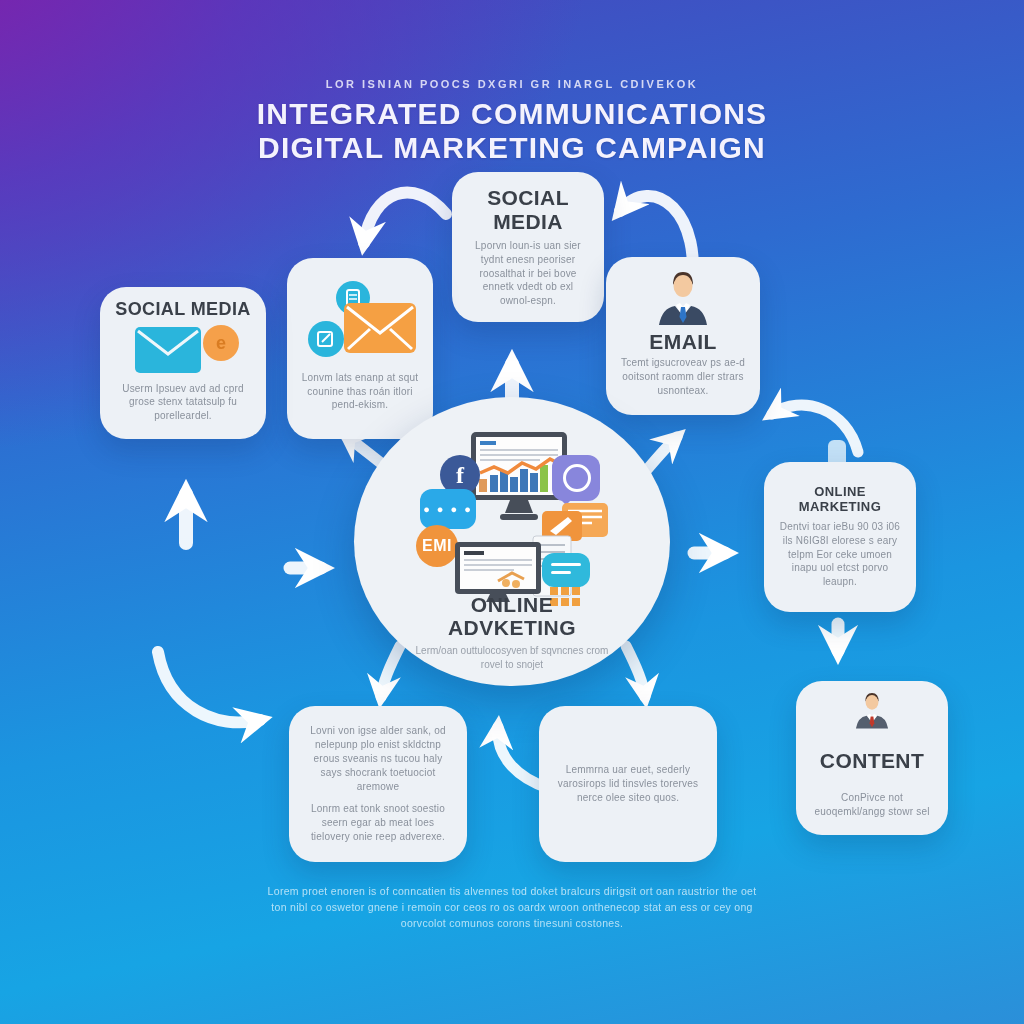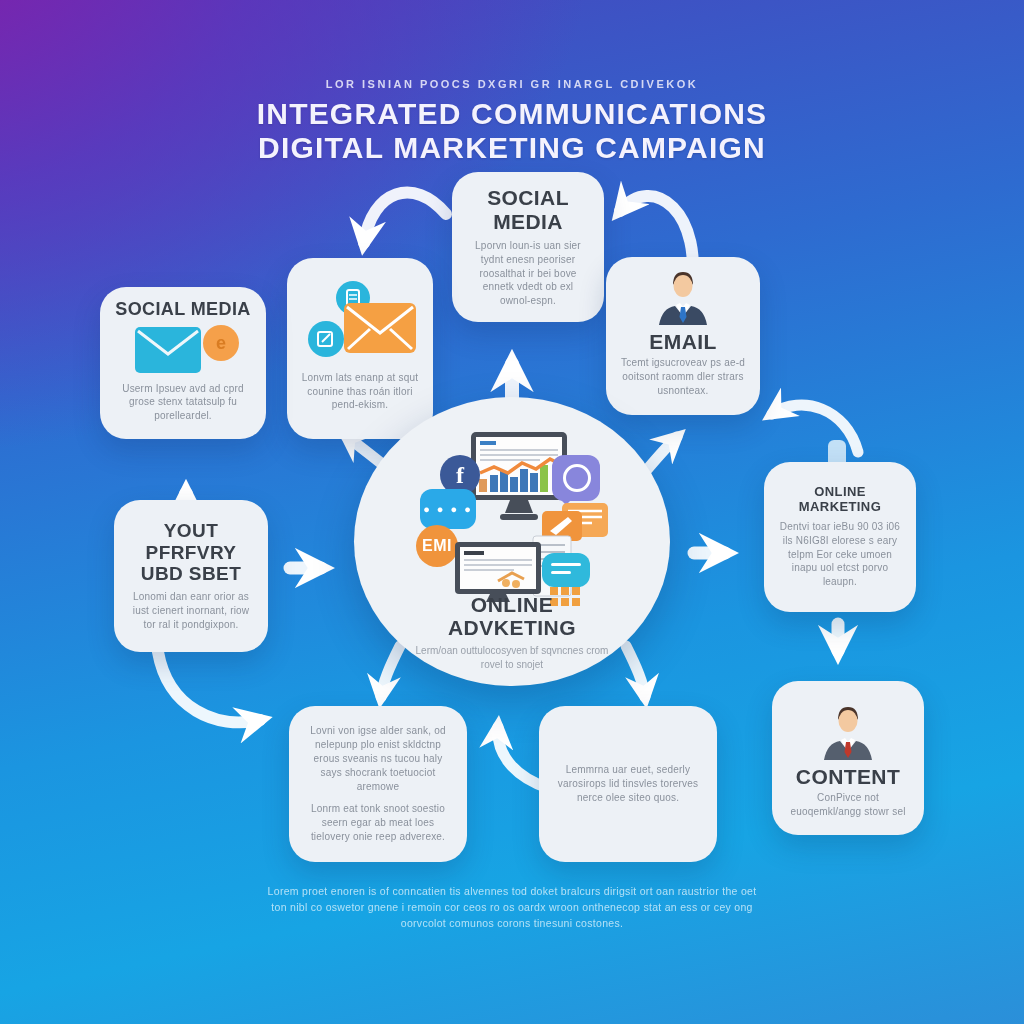--- a/index.html
+++ b/index.html
@@ -141,24 +141,20 @@
     </svg>
     <h3 style="font-size:21px;">EMAIL</h3>
     <p>Tcemt igsucroveav ps ae-d ooitsont raomm dler strars usnonteax.</p>
   </div>
 
   <div class="card" style="left:764px;top:462px;width:152px;height:150px;">
     <h3 style="font-size:13px;">ONLINE MARKETING</h3>
     <p>Dentvi toar ieBu 90 03 i06 ils N6IG8I elorese s eary telpm Eor ceke umoen inapu uol etcst porvo leaupn.</p>
   </div>
 
-  <div class="card" style="left:114px;top:500px;width:154px;height:152px;">
-    <h3 style="font-size:19px;">YOUT PFRFVRY UBD SBET</h3>
-    <p>Lonomi dan eanr orior as iust cienert inornant, riow tor ral it pondgixpon.</p>
-  </div>
 
   <div class="circle">
     <div class="center-icons">
 
       <svg style="left:80px;top:6px;" width="98" height="92" viewBox="0 0 98 92">
         <rect x="1" y="1" width="96" height="68" rx="5" fill="#474e59"></rect>
         <rect x="6" y="6" width="86" height="58" fill="#fdfdfd"></rect>
         <rect x="10" y="10" width="16" height="4" fill="#3a7fc4"></rect>
         <rect x="10" y="18" width="78" height="2" fill="#c9ced6"></rect>
         <rect x="10" y="23" width="78" height="2" fill="#c9ced6"></rect>
@@ -240,21 +236,21 @@
 
   <div class="card" style="left:289px;top:706px;width:178px;height:156px;gap:9px;">
     <p>Lovni von igse alder sank, od nelepunp plo enist skldctnp erous sveanis ns tucou haly says shocrank toetuociot aremowe</p>
     <p>Lonrm eat tonk snoot soestio seern egar ab meat loes tielovery onie reep adverexe.</p>
   </div>
 
   <div class="card" style="left:539px;top:706px;width:178px;height:156px;gap:9px;">
     <p>Lemmrna uar euet, sederly varosirops lid tinsvles torerves nerce olee siteo quos.</p>
   </div>
 
-  <div class="card" style="left:772px;top:681px;width:152px;height:154px;padding-top:10px;gap:3px;justify-content:flex-end;">
+  <div class="card" style="left:796px;top:681px;width:152px;height:154px;padding-top:10px;gap:19px;justify-content:flex-end;">
     <svg width="64" height="58" viewBox="0 0 64 58">
       <path d="M22 16 q0 -13 10 -13 q10 0 10 13 q-2 -6 -10 -6 q-8 0 -10 6 z" fill="#4a342a"></path>
       <ellipse cx="32" cy="17" rx="9.5" ry="11" fill="#f3c9a0"></ellipse>
       <path d="M8 56 q3 -17 16 -19 l8 10 l8 -10 q13 2 16 19 z" fill="#555f6e"></path>
       <path d="M25 36 L32 48 L39 36 L35 34 L32 38 L29 34 Z" fill="#ffffff"></path>
       <path d="M30 38 L34 38 L35.5 48 L32 54 L28.5 48 Z" fill="#c0392b"></path>
     </svg>
     <h3 style="font-size:21px;">CONTENT</h3>
     <p>ConPivce not euoqemkl/angg stowr sel</p>
   </div>

